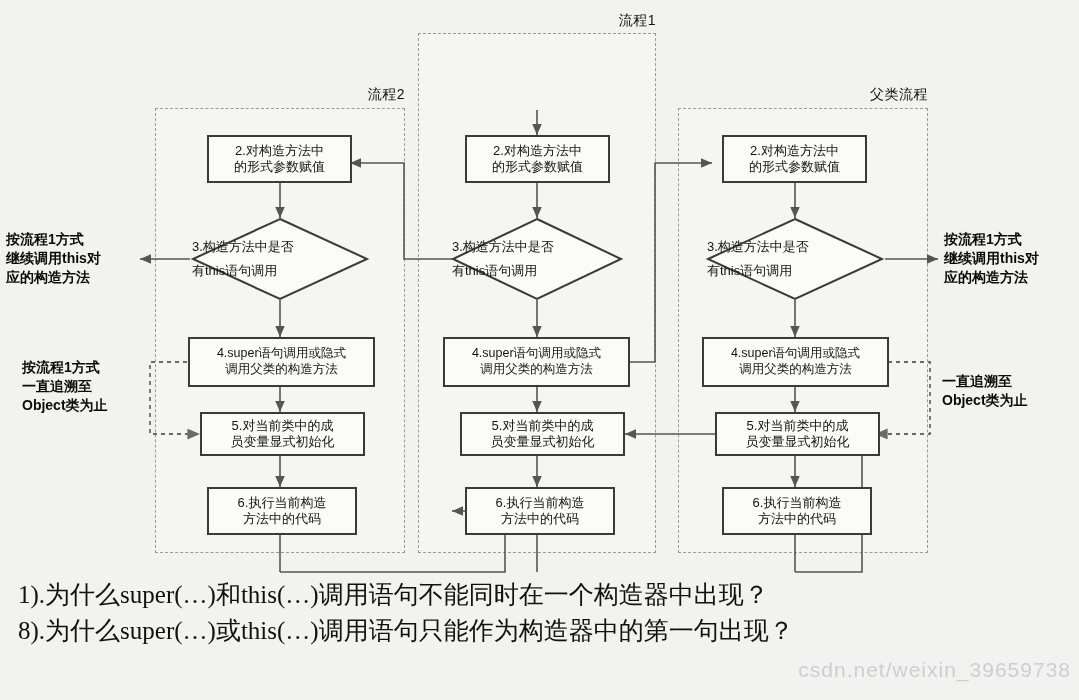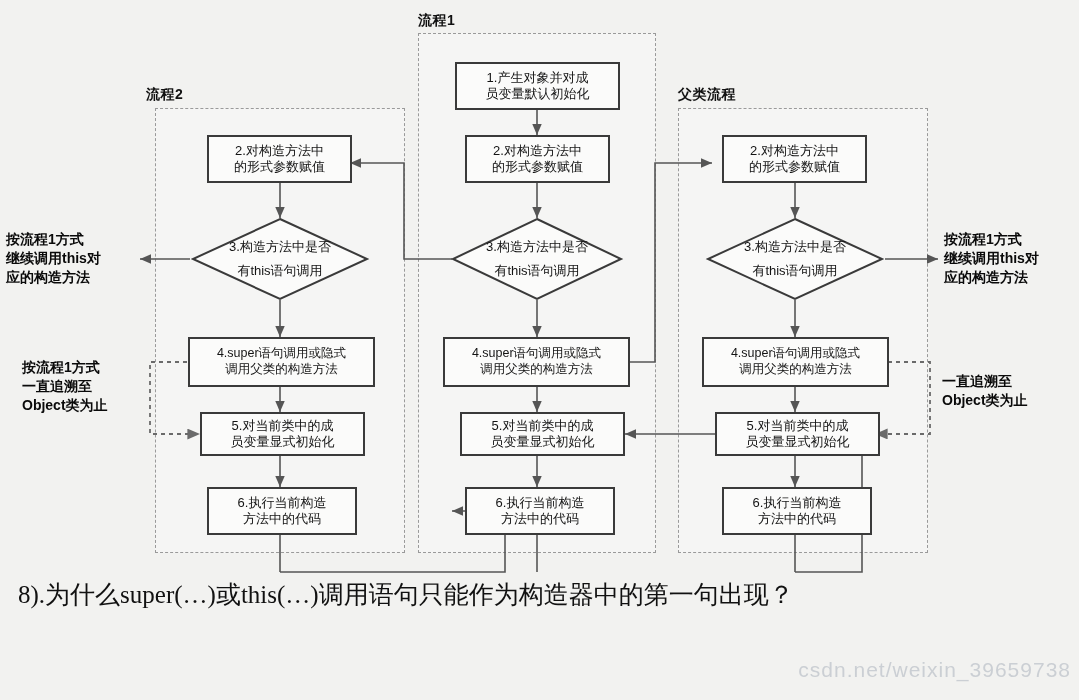--- a/index.html
+++ b/index.html
@@ -12,26 +12,26 @@
   #root { position: relative; width: 1079px; height: 700px; }
 
   
   .lane {
     position: absolute;
     border: 1px dashed #9a9a9a;
     background: rgba(255,255,255,0.25);
   }
   .lane-title {
     position: absolute;
-    font-weight: bold;
+    font-weight: normal;
     font-size: 14px;
     color: #111;
     letter-spacing: 0.5px;
     white-space: nowrap;
-    text-align: left;
+    text-align: right;
   }
 
   
   .node {
     position: absolute;
     border: 2px solid #3a3a3a;
     background: #fbfbfa;
     display: flex;
     flex-direction: column;
     align-items: center;
@@ -45,21 +45,21 @@
   .node span { display: block; white-space: nowrap; }
 
   
   .diamond-wrap { position: absolute; }
   .diamond-wrap svg { position: absolute; left: 0; top: 0; overflow: visible; }
   .diamond-label {
     position: absolute;
     left: 0; top: 0;
     width: 100%; height: 100%;
     display: flex; flex-direction: column;
-    align-items: center; justify-content: center;
+    align-items: flex-start; justify-content: center;
     font-size: 13px; color: #141414; line-height: 1.25;
     text-align: center; pointer-events: none; gap: 8px;
   }
   .diamond-label span { display: block; white-space: nowrap; }
 
   
   .annot {
     position: absolute;
     font-weight: bold;
     font-size: 14px;
@@ -87,21 +87,21 @@
 </head>
 <body>
 
 <div id="root">
 
   <div class="lane" style="left:418px; top:33px; width:238px; height:520px;"></div>
   <div class="lane" style="left:155px; top:108px; width:250px; height:445px;"></div>
   <div class="lane" style="left:678px; top:108px; width:250px; height:445px;"></div>
 
   <div class="lane-title" style="left:418px; top:12px; width:238px;">流程1</div>
-  <div class="lane-title" style="left:146px; top:86px; width:250px;">流程2</div>
+  <div class="lane-title" style="left:155px; top:86px; width:250px;">流程2</div>
   <div class="lane-title" style="left:678px; top:86px; width:250px;">父类流程</div>
 
   <svg id="wires" viewBox="0 0 1079 700" xmlns="http://www.w3.org/2000/svg">
     <defs>
       <marker id="ah" markerWidth="8" markerHeight="8" refX="7" refY="3" orient="auto">
         <path d="M0,0 L7,3 L0,6 z" fill="#555"></path>
       </marker>
       <marker id="ahd" markerWidth="8" markerHeight="8" refX="7" refY="3" orient="auto">
         <path d="M0,0 L7,3 L0,6 z" fill="#6a6a6a"></path>
       </marker>
@@ -139,24 +139,20 @@
 
       <polyline points="795,572 862,572 862,434 625,434" marker-end="url(#ah)"></polyline>
     </g>
 
     <g stroke="#6a6a6a" stroke-width="1.8" fill="none" stroke-dasharray="4,4">
       <polyline points="195,362 150,362 150,434 200,434" marker-end="url(#ahd)"></polyline>
       <polyline points="880,362 930,362 930,434 875,434" marker-end="url(#ahd)"></polyline>
     </g>
   </svg>
 
-  <div class="node" style="left:455px; top:62px; width:165px; height:48px;">
-    <span>1.产生对象并对成</span>
-    <span>员变量默认初始化</span>
-  </div>
   <div class="node" style="left:465px; top:135px; width:145px; height:48px;">
     <span>2.对构造方法中</span>
     <span>的形式参数赋值</span>
   </div>
   <div class="diamond-wrap" style="left:452px; top:218px; width:170px; height:82px;">
     <svg width="170" height="82">
         <polygon points="85,1 169,41 85,81 1,41" fill="#fbfbfa" stroke="#3a3a3a" stroke-width="2"></polygon>
       </svg>
     <div class="diamond-label">
       <span>3.构造方法中是否</span>
@@ -245,18 +241,19 @@
     <span>一直追溯至</span>
     <span>Object类为止</span>
   </div>
 
   <div class="annot right" style="left:942px; top:372px;">
     <span>一直追溯至</span>
     <span>Object类为止</span>
   </div>
 
   <div class="notes">
+    <div class="note-line">1).为什么super(…)和this(…)调用语句不能同时在一个构造器中出现？</div>
     <div class="note-line">8).为什么super(…)或this(…)调用语句只能作为构造器中的第一句出现？</div>
   </div>
 
   <div class="watermark">csdn.net/weixin_39659738</div>
 
 </div>
 
 </body></html>

